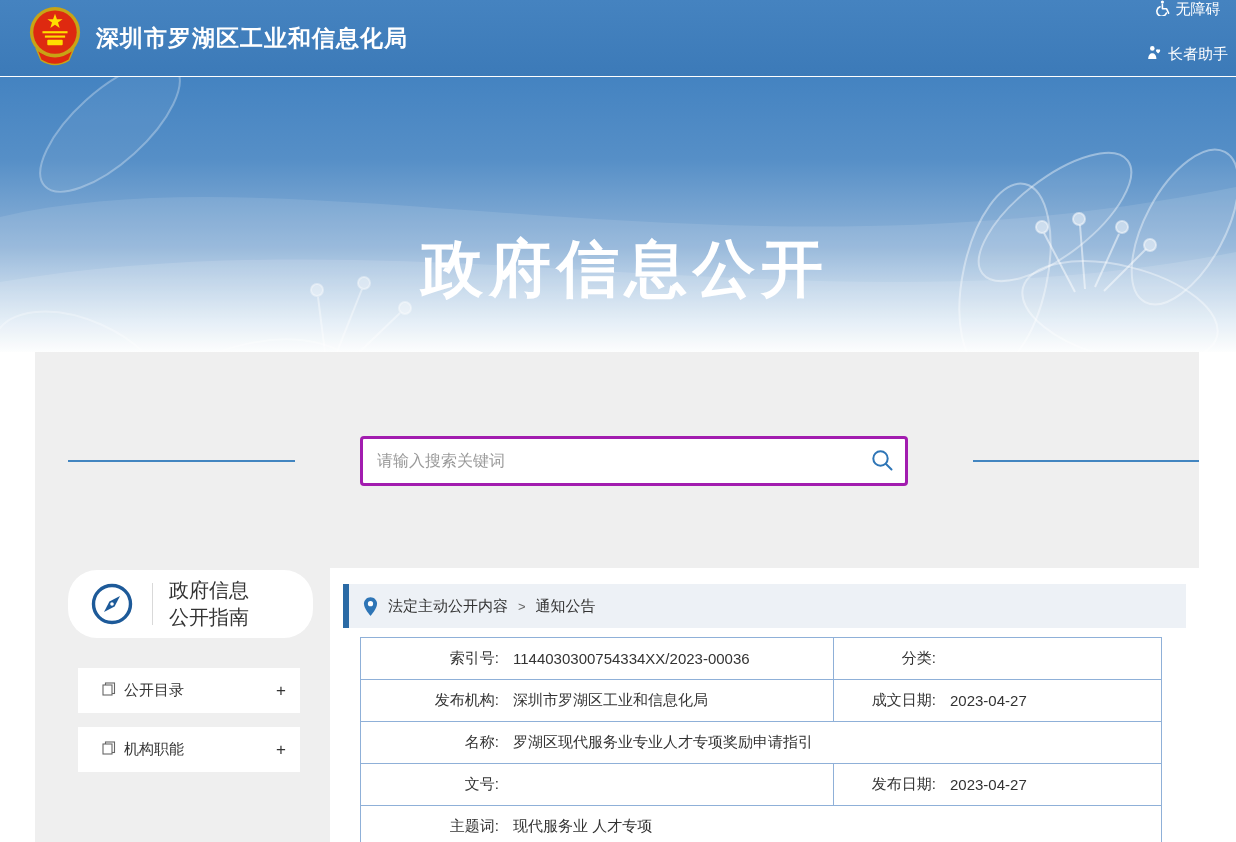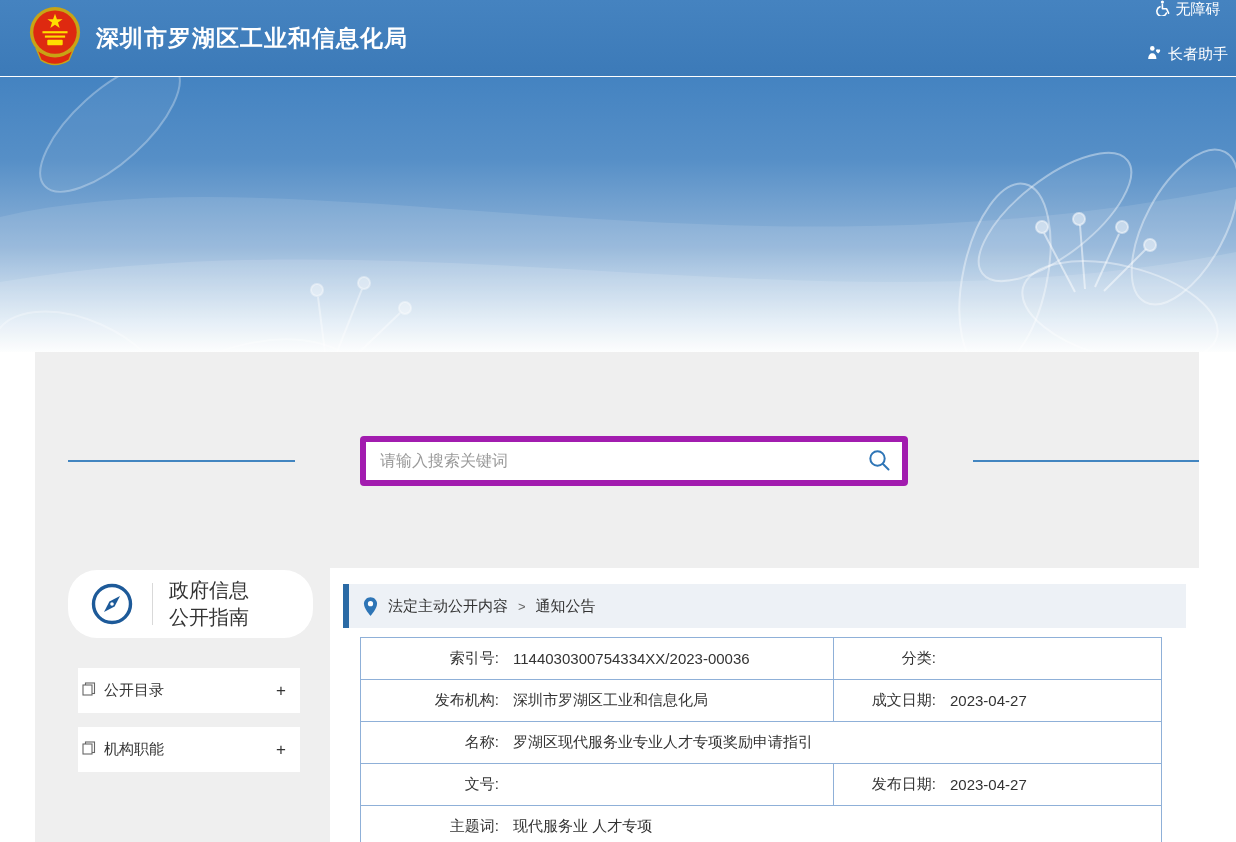--- a/index.html
+++ b/index.html
@@ -33,38 +33,38 @@
     color:#fff;font-size:62px;font-weight:bold;letter-spacing:6px;text-indent:14px;}
 
   
   .wrap{position:absolute;left:35px;top:352px;width:1164px;height:490px;background:var(--page-gray);}
 
   
   .search-line{position:absolute;top:108px;height:2px;background:#4285c0;}
   .line-left{left:33px;width:227px;}
   .line-right{left:938px;width:226px;}
   .search-box{position:absolute;left:325px;top:84px;width:548px;height:50px;background:#fff;
-    border:6px solid #a21caf;border-radius:4px;display:flex;align-items:center;}
+    border:3px solid #a21caf;border-radius:4px;display:flex;align-items:center;}
   .search-input{flex:1;border:none;outline:none;font-size:16px;color:#333;padding:0 14px;
     font-family:inherit;background:transparent;height:100%;}
   .search-input::placeholder{color:#9a9a9a;}
   .search-btn{width:46px;height:100%;display:flex;align-items:center;justify-content:center;cursor:pointer;background:none;border:none;}
 
   
   .sidebar{position:absolute;left:33px;top:218px;width:245px;}
   .side-card{width:245px;height:68px;background:#fff;display:flex;align-items:center;cursor:pointer;border-radius:29px;}
   .side-card .icon-wrap{width:44px;height:44px;margin-left:22px;flex-shrink:0;display:flex;align-items:center;justify-content:center;}
   .side-card .vline{width:1px;height:42px;background:#d9d9d9;margin-left:18px;flex-shrink:0;}
   .side-card .labels{margin-left:16px;font-size:20px;line-height:27px;color:#333;}
   .side-card.active{background:linear-gradient(135deg,#3e7fba 0%,#24619f 55%,#1c4f88 100%);}
   .side-card.active .vline{background:rgba(255,255,255,.45);}
   .side-card.active .labels{color:#fff;font-weight:bold;}
   .gap16{height:16px;} .gap14{height:14px;}
   .sub-card{width:222px;height:45px;margin-left:10px;background:#fff;display:flex;align-items:center;
-    padding:0 14px 0 4px;cursor:pointer;}
+    padding:0 14px 0 24px;cursor:pointer;}
   .sub-card .sub-label{font-size:15px;color:#333;margin-left:8px;}
   .sub-card .plus{margin-left:auto;font-size:17px;color:#333;}
 
   
   .main{position:absolute;left:295px;top:216px;width:869px;height:311px;background:#fff;overflow:hidden;}
   .crumb{margin:16px 13px 0 13px;height:44px;background:var(--crumb-bg);
     border-left:6px solid var(--crumb-bar);display:flex;align-items:center;padding-left:14px;
     font-size:15px;color:#333;}
   .crumb .pin{margin-right:10px;display:flex;align-items:center;}
   .crumb .sep{margin:0 10px;color:#666;font-size:13px;}
@@ -160,20 +160,21 @@
     </g>
     <g stroke="rgba(255,255,255,0.40)" stroke-width="2" fill="rgba(255,255,255,0.40)">
       <path d="M335 280 L362 212" fill="none"></path>
         <circle cx="364" cy="206" r="6"></circle>
       <path d="M348 286 L400 236" fill="none"></path>
         <circle cx="405" cy="231" r="6"></circle>
       <path d="M326 283 L318 220" fill="none"></path>
         <circle cx="317" cy="213" r="6"></circle>
     </g>
   </svg>
+  <div class="banner-title">政府信息公开</div>
 </div>
 
 <div class="wrap">
 
   <div class="search-line line-left"></div>
   <div class="search-line line-right"></div>
   <div class="search-box">
     <input class="search-input" type="text" placeholder="请输入搜索关键词" style="">
     <button class="search-btn">
       <span>

